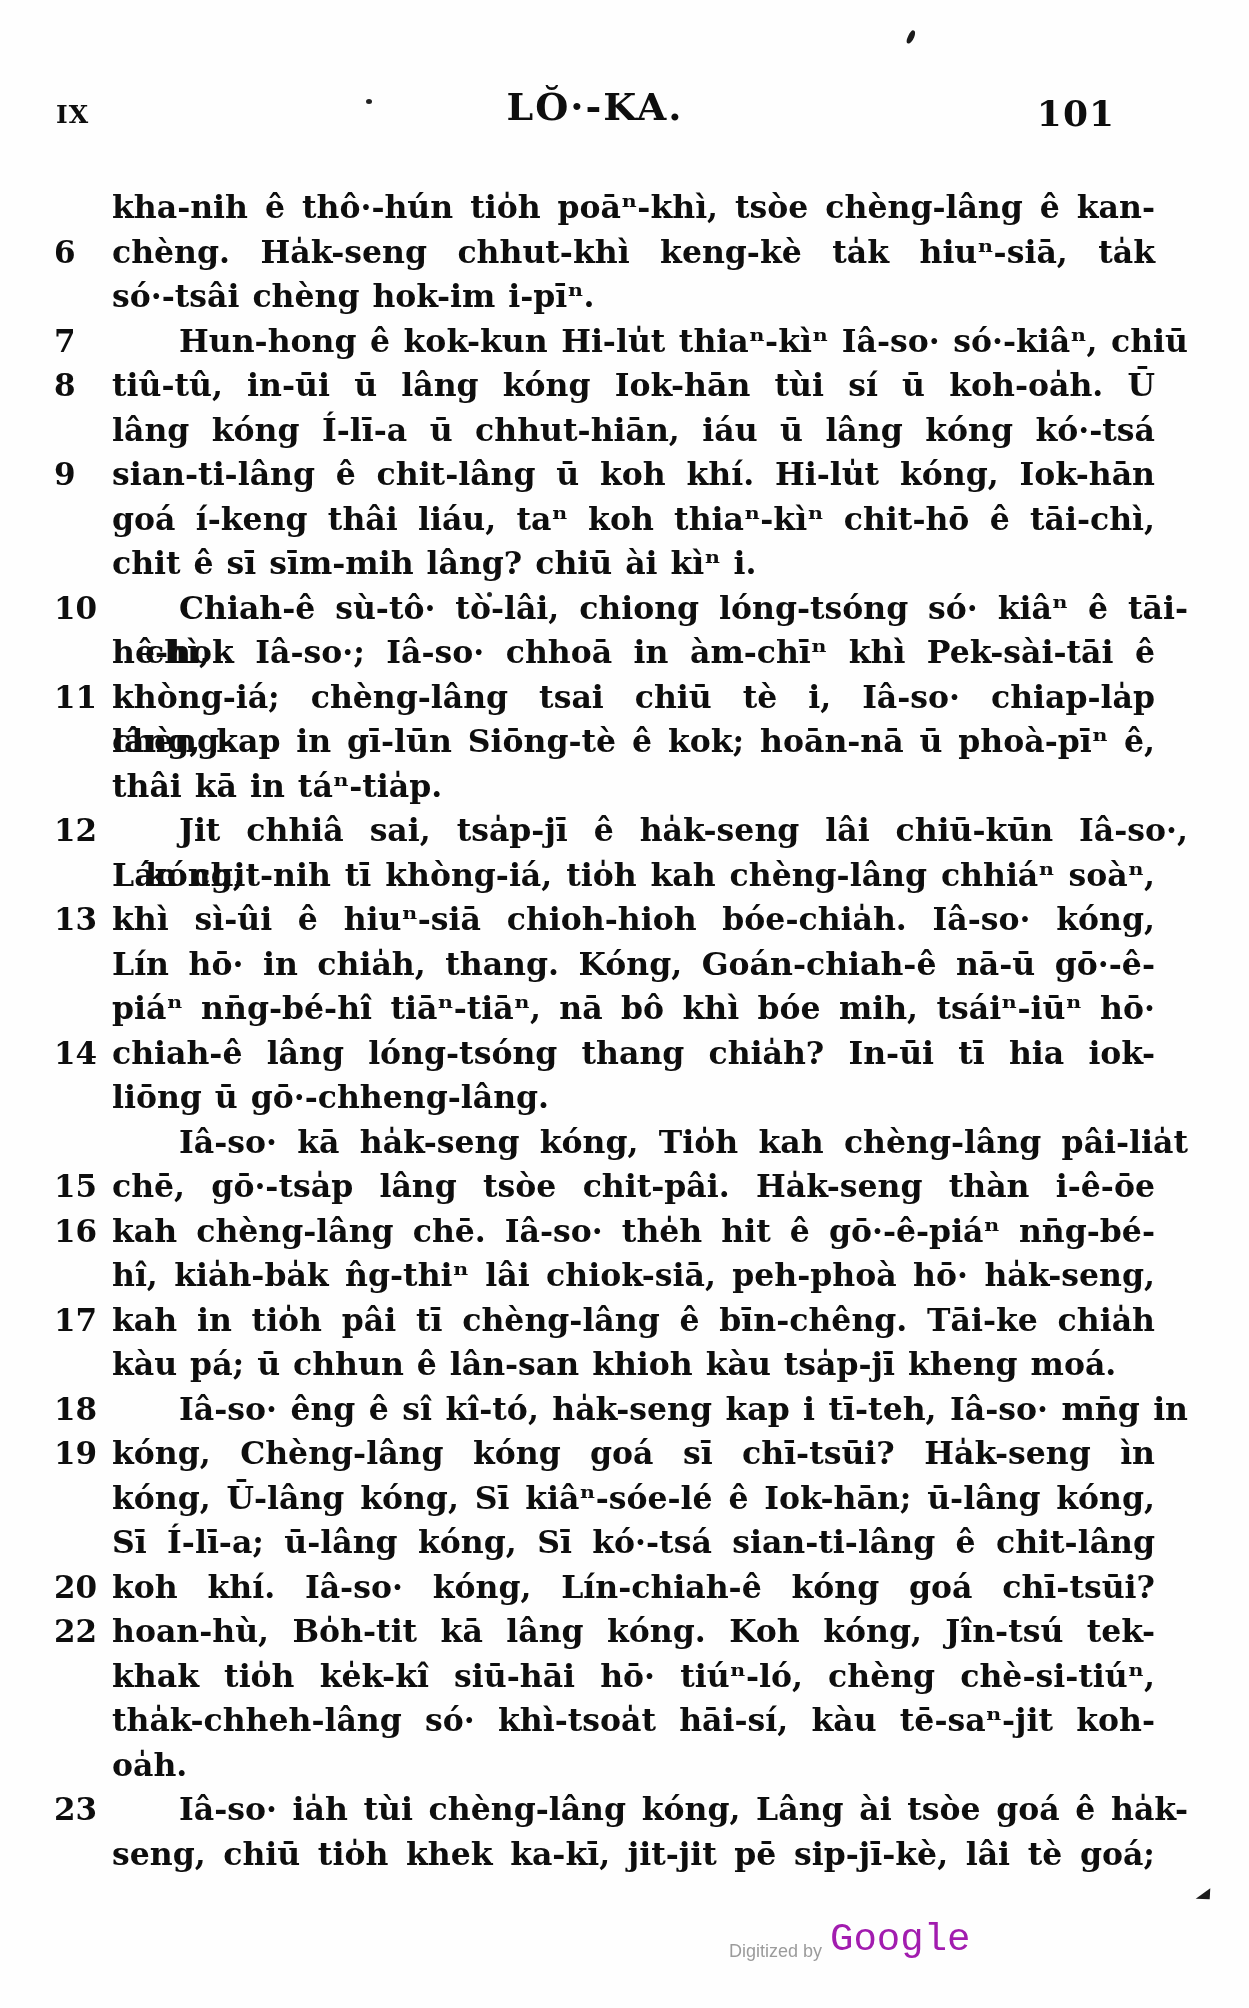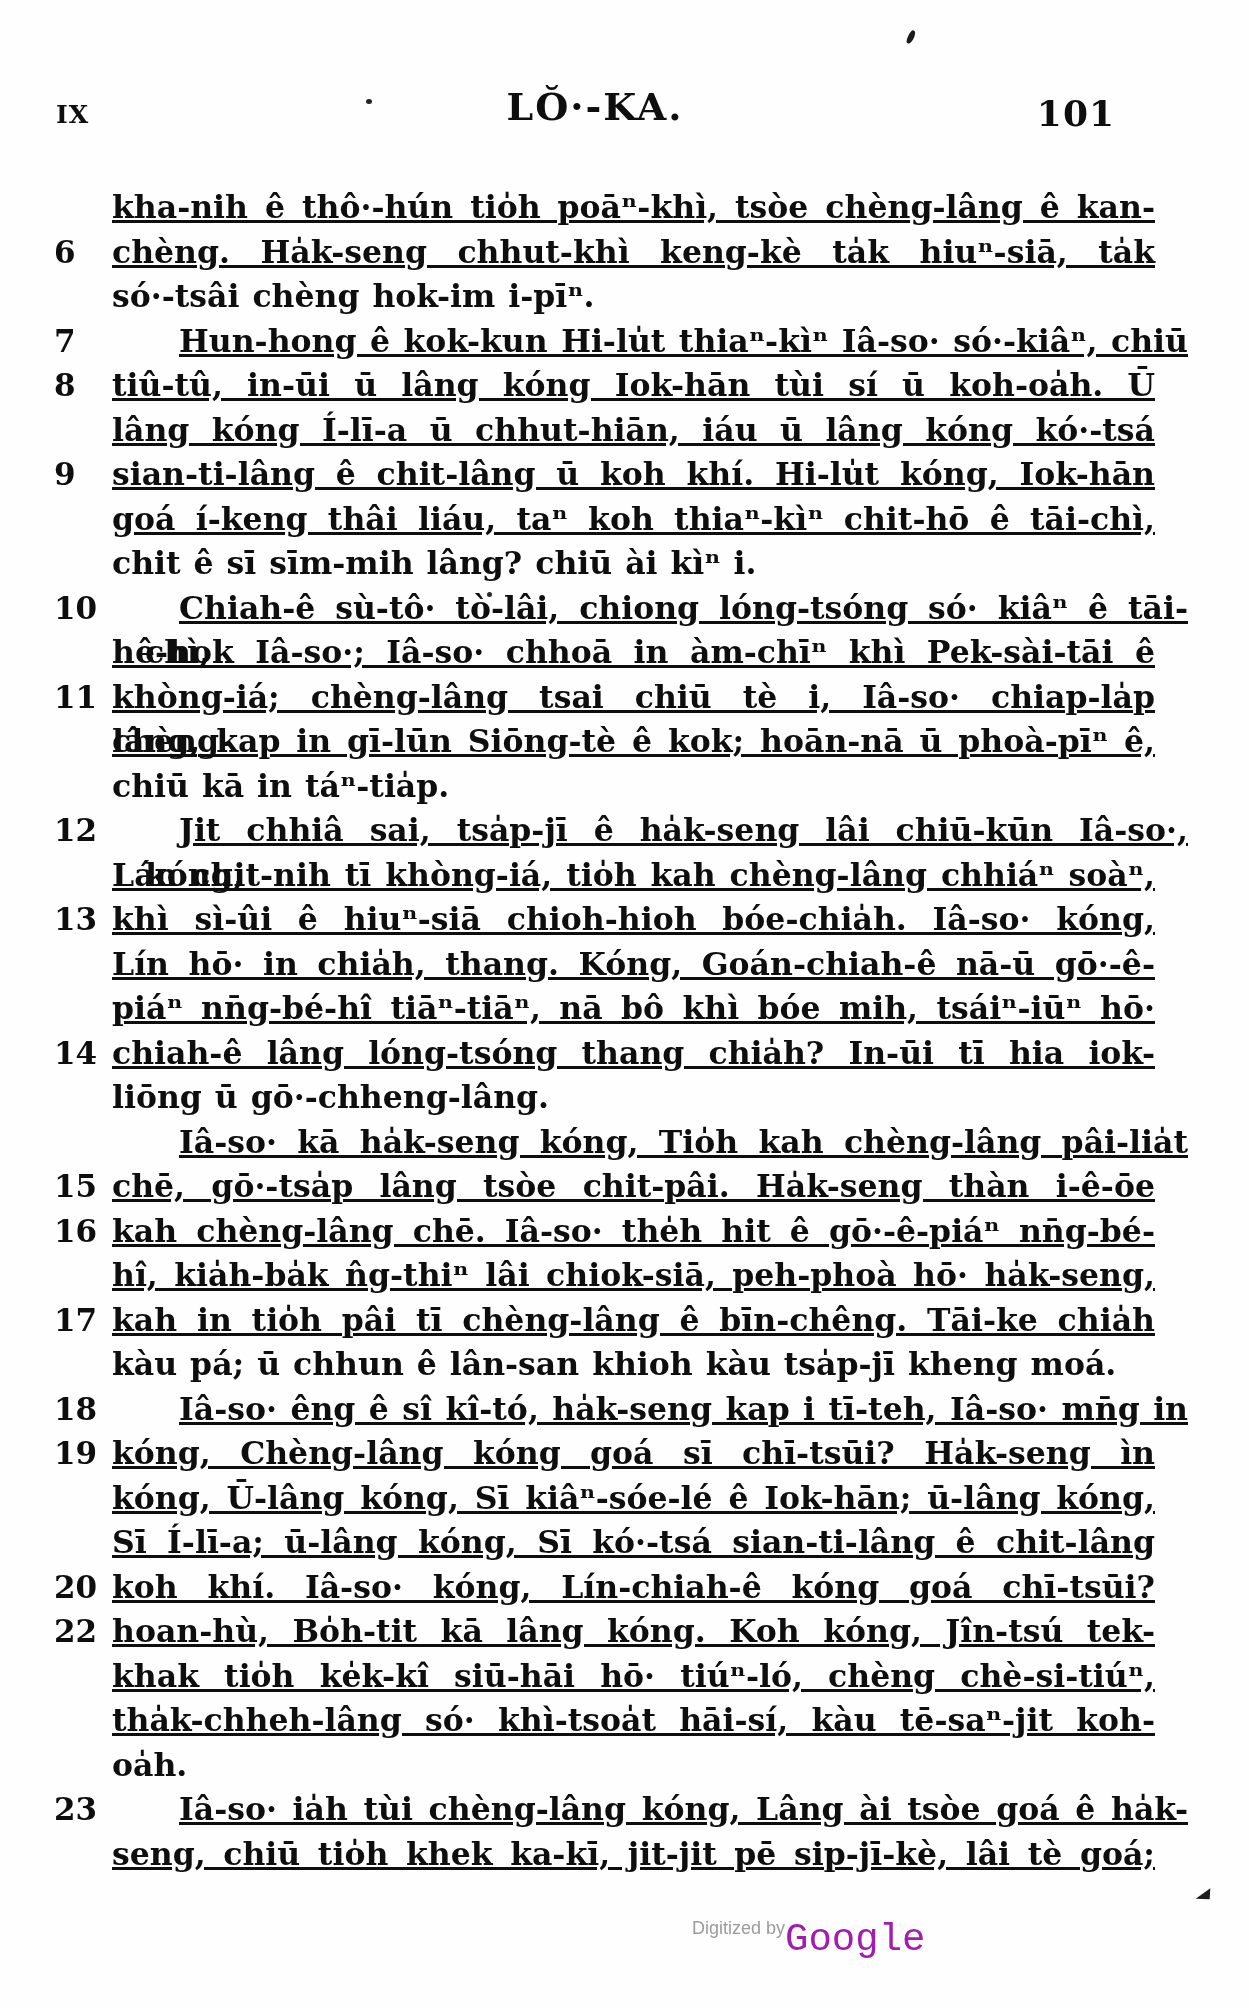--- a/index.html
+++ b/index.html
@@ -38,28 +38,28 @@
     font-size: 31px; font-weight: 700; line-height: 44.5px;
     white-space: nowrap;
   }
   .text {
     position: absolute; left: 112px; top: 0; width: 1043px;
     display: block;
     font-size: 31.5px; font-weight: 700; line-height: 44.5px;
     text-align: left; white-space: normal;
     word-spacing: 2px;
   }
-  .text.j { text-align: justify; text-decoration: underline; }
+  .text.j { text-align: justify; }
   .text.j::after { content: ""; display: inline-block; width: 100%; height: 0; }
   .text.ind { text-indent: 34px; margin-left: 33px; }
 
   
   .watermark {
-    position: absolute; left: 692px; top: 1918px;
-    display: flex; align-items: flex-start; gap: 0;
+    position: absolute; left: 729px; top: 1918px;
+    display: flex; align-items: flex-end; gap: 8px;
   }
   .wm-prefix {
     font-family: "Liberation Sans", "DejaVu Sans", sans-serif;
     font-size: 18px; color: #9b9b9b; font-weight: 400;
   }
   .wm-logo {
     font-family: Liberation Mono, monospace;
     font-size: 39px; color: #a21caf; font-weight: 400; letter-spacing: 0px;
   }
 
@@ -147,21 +147,21 @@
       <div class="line">
         <span class="vnum">11</span>
         <span class="text j">khòng-iá; chèng-lâng tsai chiū tè i, Iâ-so· chiap-la̍p chèng-</span>
       </div>
       <div class="line">
         <span class="vnum"></span>
         <span class="text j">lâng, kap in gī-lūn Siōng-tè ê kok; hoān-nā ū phoà-pīⁿ ê,</span>
       </div>
       <div class="line">
         <span class="vnum"></span>
-        <span class="text">chiū kā in táⁿ-tia̍p.</span>
+        <span class="text">thâi kā in táⁿ-tia̍p.</span>
       </div>
       <div class="line">
         <span class="vnum">12</span>
         <span class="text j ind">Jit chhiâ sai, tsa̍p-jī ê ha̍k-seng lâi chiū-kūn Iâ-so·, kóng,</span>
       </div>
       <div class="line">
         <span class="vnum"></span>
         <span class="text j">Lán chit-nih tī khòng-iá, tio̍h kah chèng-lâng chhiáⁿ soàⁿ,</span>
       </div>
       <div class="line">

